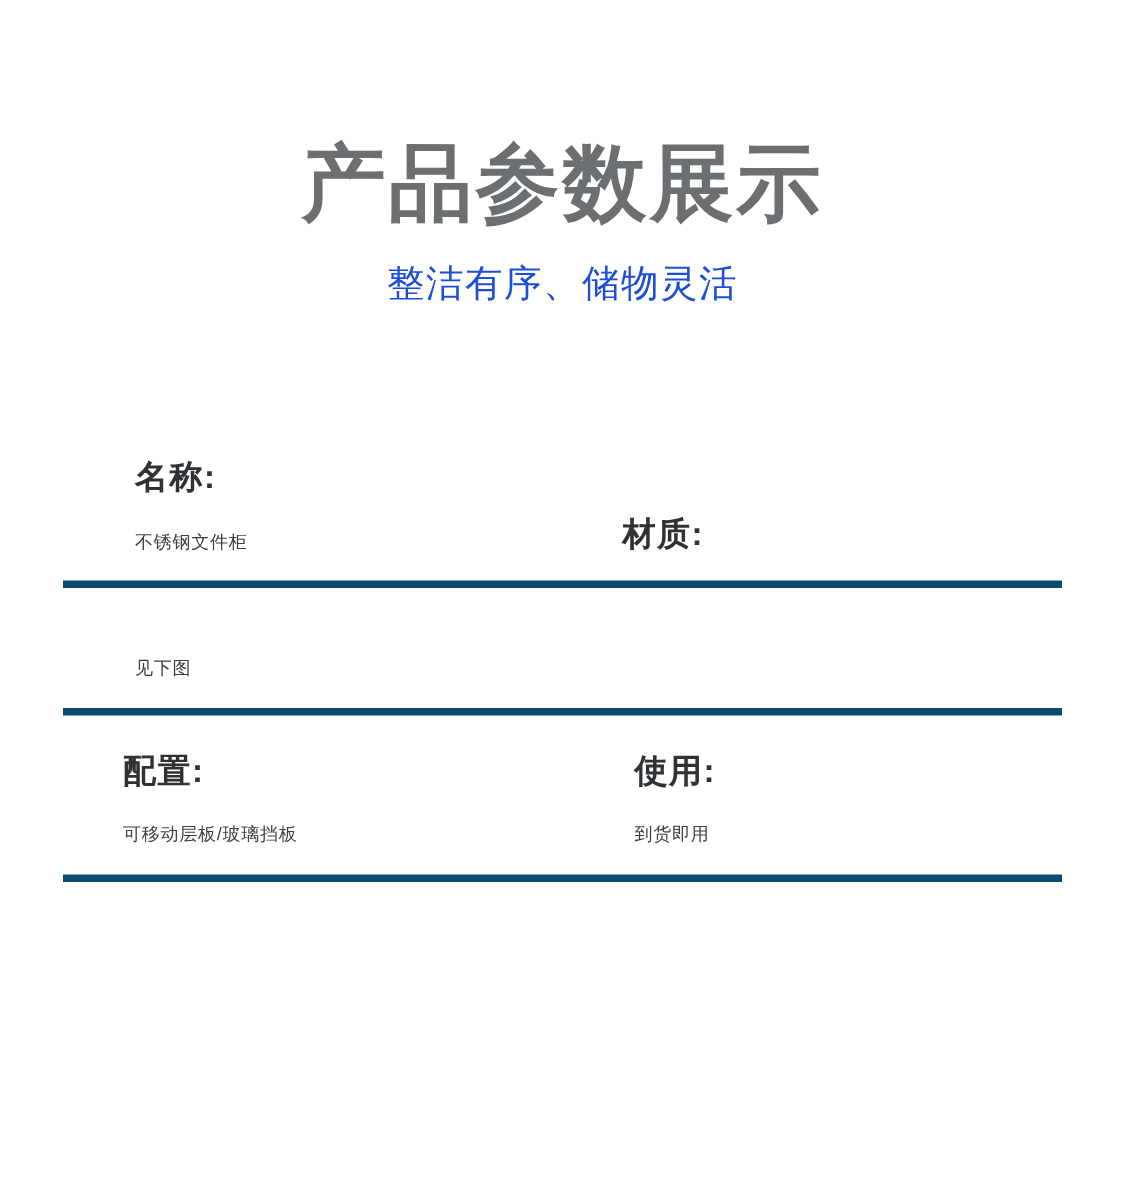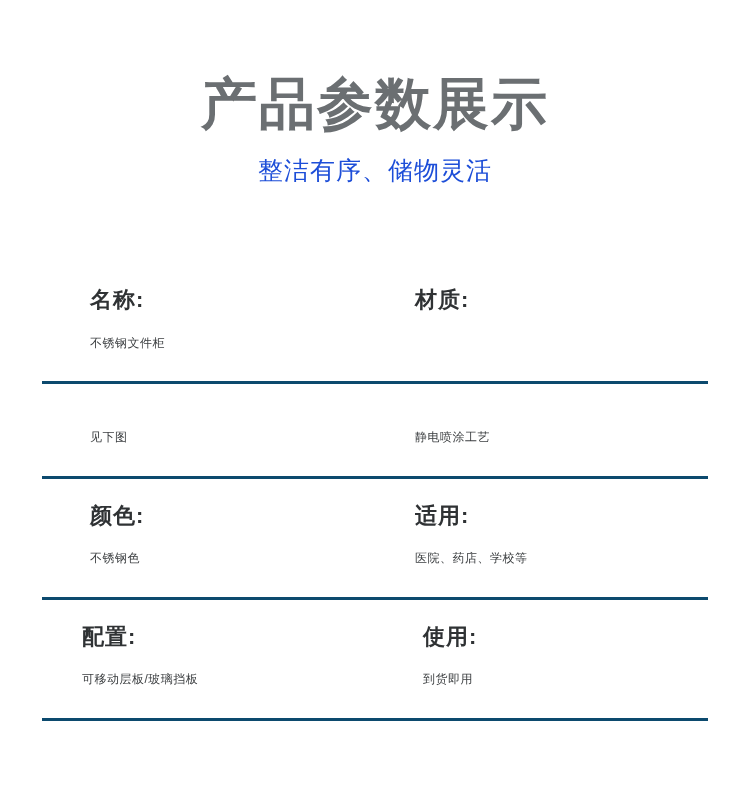--- a/index.html
+++ b/index.html
@@ -14,21 +14,21 @@
     color: #333333;
     overflow: hidden;
   }
   .page {
     position: relative;
     width: 750px;
     height: 796px;
     box-sizing: border-box;
   }
   .header {
-    padding-top: 72px;
+    padding-top: 90px;
     text-align: center;
   }
   .title {
     font-size: 56px;
     font-weight: bold;
     color: #6b6f72;
     letter-spacing: 2px;
     line-height: 1.15;
     margin: 0;
   }
@@ -37,22 +37,23 @@
     font-size: 25px;
     color: #1d4ed8;
     letter-spacing: 1px;
     font-weight: normal;
   }
   .spec-table {
     margin: 72px 42px 0 42px;
   }
   .spec-row {
     display: flex;
-    border-bottom: 3px solid #0c4a6e;
-    padding-bottom: 30px;
+    border-bottom: 5px solid #0c4a6e;
+    padding-bottom: 18px;
+    align-items: flex-end;
   }
   .spec-row:first-child {
     padding-top: 4px;
   }
   .spec-cell {
     width: 50%;
     box-sizing: border-box;
     padding-left: 48px;
     padding-top: 24px;
   }
@@ -94,34 +95,23 @@
       <div class="spec-cell right">
         <div class="spec-label">材质:</div>
       </div>
     </div>
 
     <div class="spec-row">
       <div class="spec-cell left">
         <div class="spec-value">见下图</div>
       </div>
       <div class="spec-cell right">
-        <div class="spec-value">静电喷涂工艺</div>
       </div>
     </div>
 
-    <div class="spec-row">
-      <div class="spec-cell left">
-        <div class="spec-label">颜色:</div>
-        <div class="spec-value">不锈钢色</div>
-      </div>
-      <div class="spec-cell right">
-        <div class="spec-label">适用:</div>
-        <div class="spec-value">医院、药店、学校等</div>
-      </div>
-    </div>
 
     <div class="spec-row">
       <div class="spec-cell right">
         <div class="spec-label">配置:</div>
         <div class="spec-value">可移动层板/玻璃挡板</div>
       </div>
       <div class="spec-cell left">
         <div class="spec-label">使用:</div>
         <div class="spec-value">到货即用</div>
       </div>

